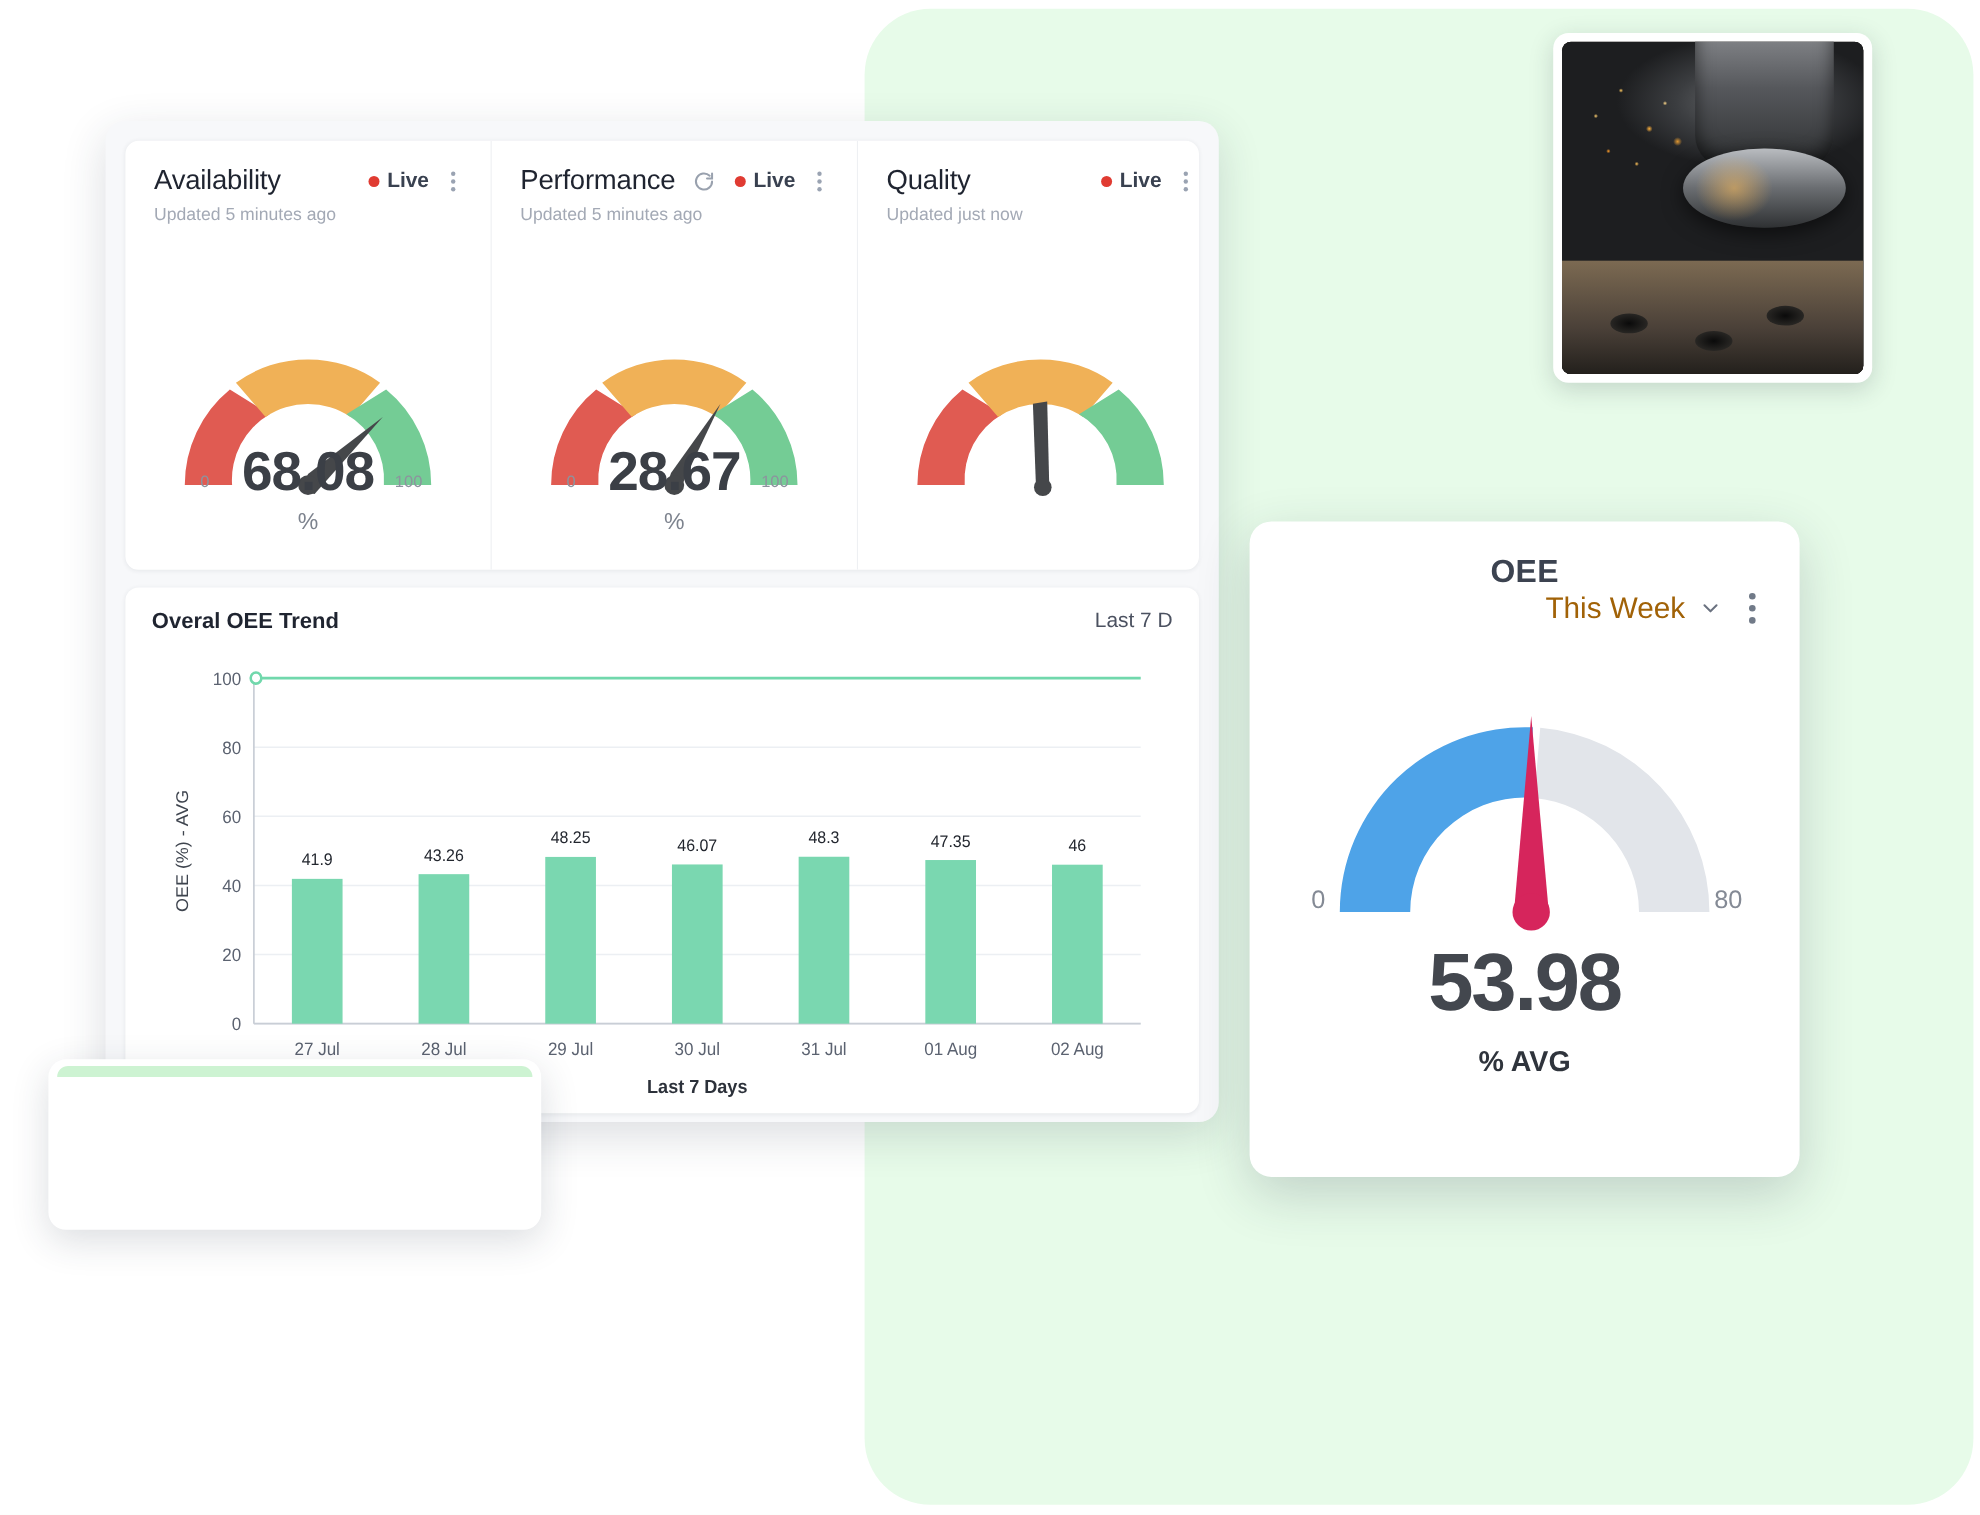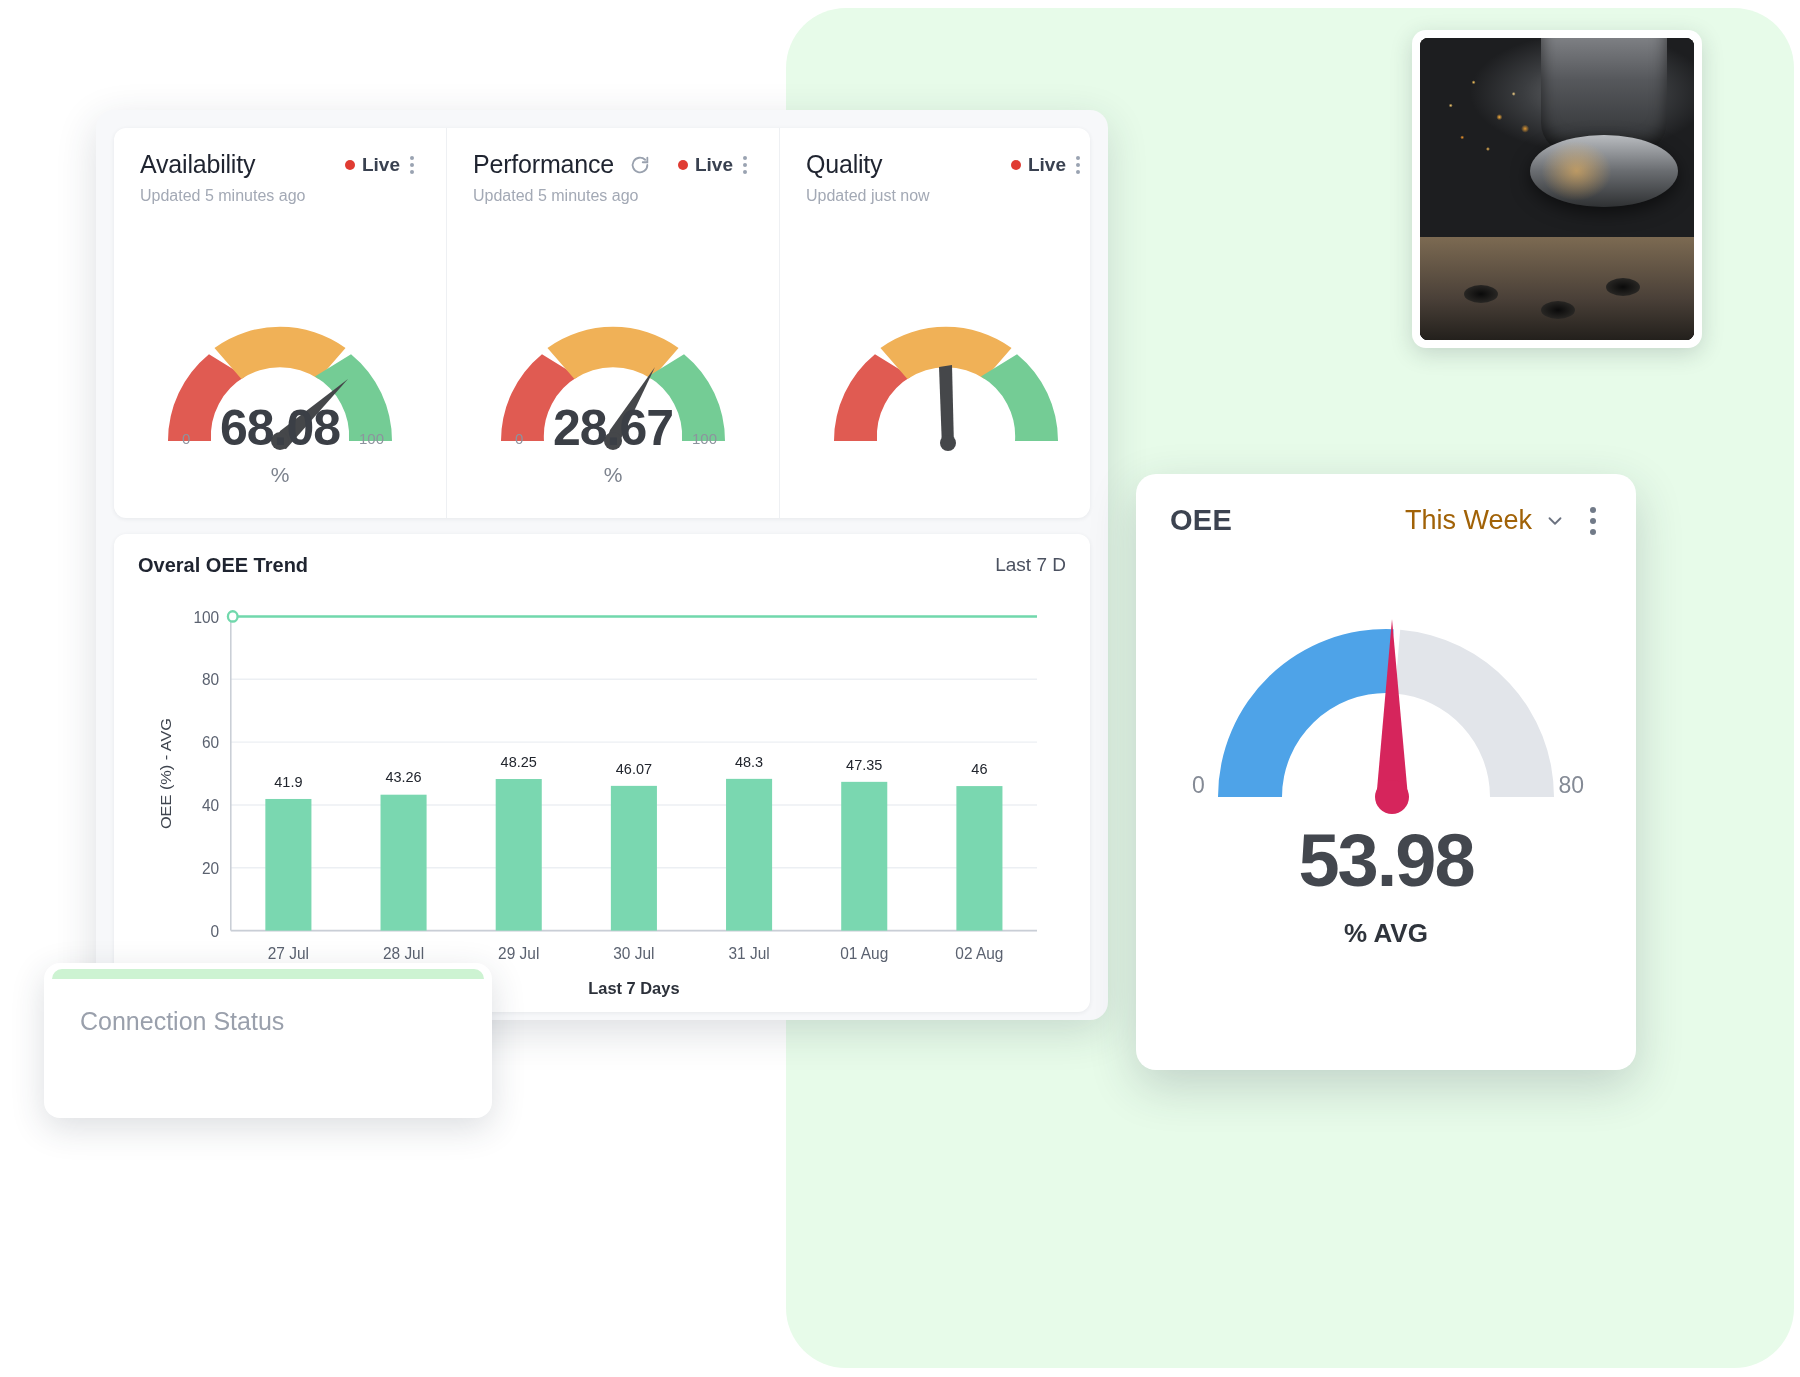--- a/index.html
+++ b/index.html
@@ -116,21 +116,21 @@
   .kpi-title {
     font-size: 25px; font-weight: 400; color: #1f2430;
     letter-spacing: -.2px;
   }
   .refresh-btn {
     margin-left: 14px; width: 24px; height: 24px;
     display:flex; align-items:center; justify-content:center;
     color: #99a1ae; cursor: pointer;
   }
   .kpi-head-right {
-    margin-left:auto; display:flex; align-items:center; gap: 4px;
+    margin-left:auto; display:flex; align-items:center; gap: 14px;
   }
   .live-badge {
     display:flex; align-items:center; gap:7px;
     font-size: 19px; font-weight: 600; color:#394150;
   }
   .live-dot { width:10px; height:10px; border-radius:50%; background:#e03b32; }
   .kebab { display:flex; flex-direction:column; gap:3px; cursor:pointer; padding: 2px 6px; }
   .kebab i { width:4px; height:4px; border-radius:50%; background:#9aa3b2; display:block; }
   .kpi-sub {
     margin-top: 8px; font-size: 16px; color: #a3a9b5;
@@ -171,21 +171,21 @@
   
   .oee-card {
     position: absolute;
     left: 1136px; top: 474px;
     width: 500px; height: 596px;
     background: #ffffff;
     border-radius: 20px;
     box-shadow: 0 16px 48px rgba(40,50,70,.20);
     padding: 30px 34px;
   }
-  .oee-head { display:flex; align-items:center; }
+  .oee-head { display:flex; align-items:center;flex-direction:column; }
   .oee-title { font-size: 29px; font-weight: 700; color:#3c4350; letter-spacing:.3px; }
   .oee-head-right { margin-left:auto; display:flex; align-items:center; gap: 18px; }
   .oee-period {
     display:flex; align-items:center; gap:12px;
     font-size: 27px; color:#a16207; cursor:pointer;
   }
   .chev { color:#6b7280; display:flex; }
   .kebab-lg { display:flex; flex-direction:column; gap:5px; cursor:pointer; padding:2px 6px; }
   .kebab-lg i { width:6px; height:6px; border-radius:50%; background:#717a88; display:block; }
 
@@ -445,16 +445,15 @@
         </g>
       </svg>
       <div class="oee-min" style="left:22px; bottom:22px;">0</div>
       <div class="oee-max" style="right:18px; bottom:22px;">80</div>
       <div class="oee-value" style="bottom:-82px;">53.98</div>
       <div class="oee-unit" style="bottom:-128px;">% AVG</div>
     </div>
   </div>
 
   <div class="status-card">
-    <div class="status-sub">Connection Status</div>
   </div>
 
 </div>
 
 </body></html>

